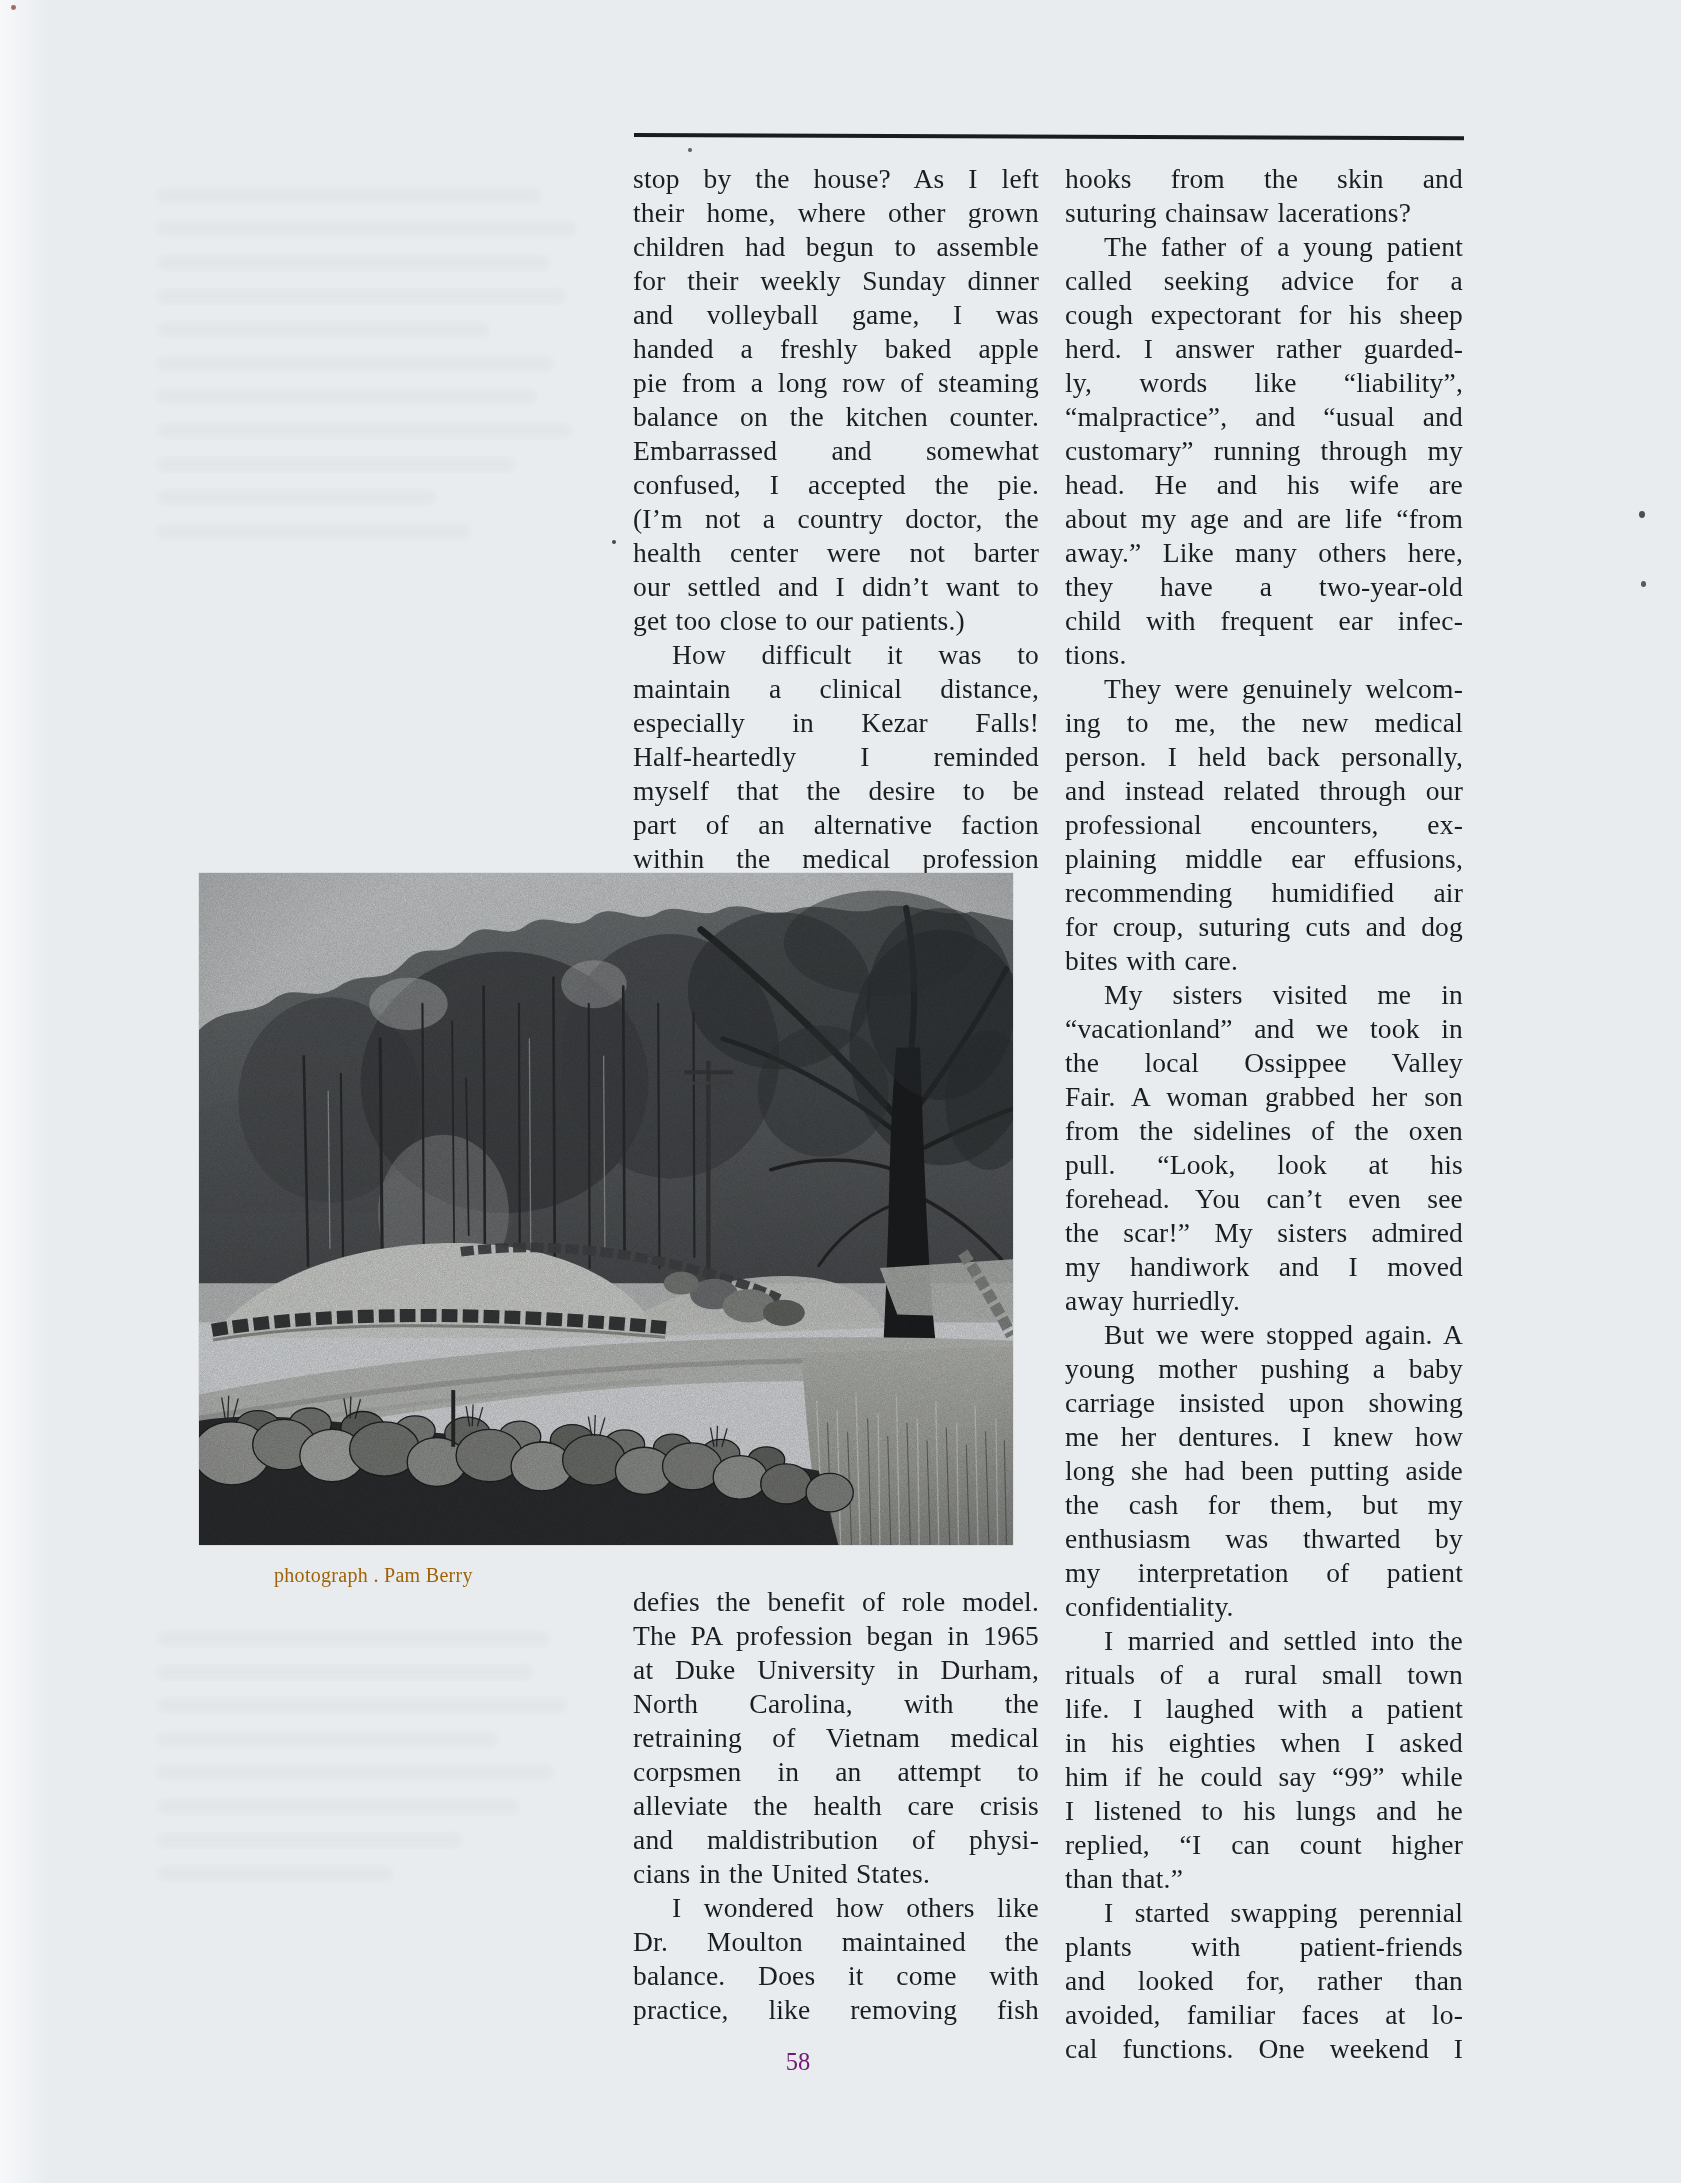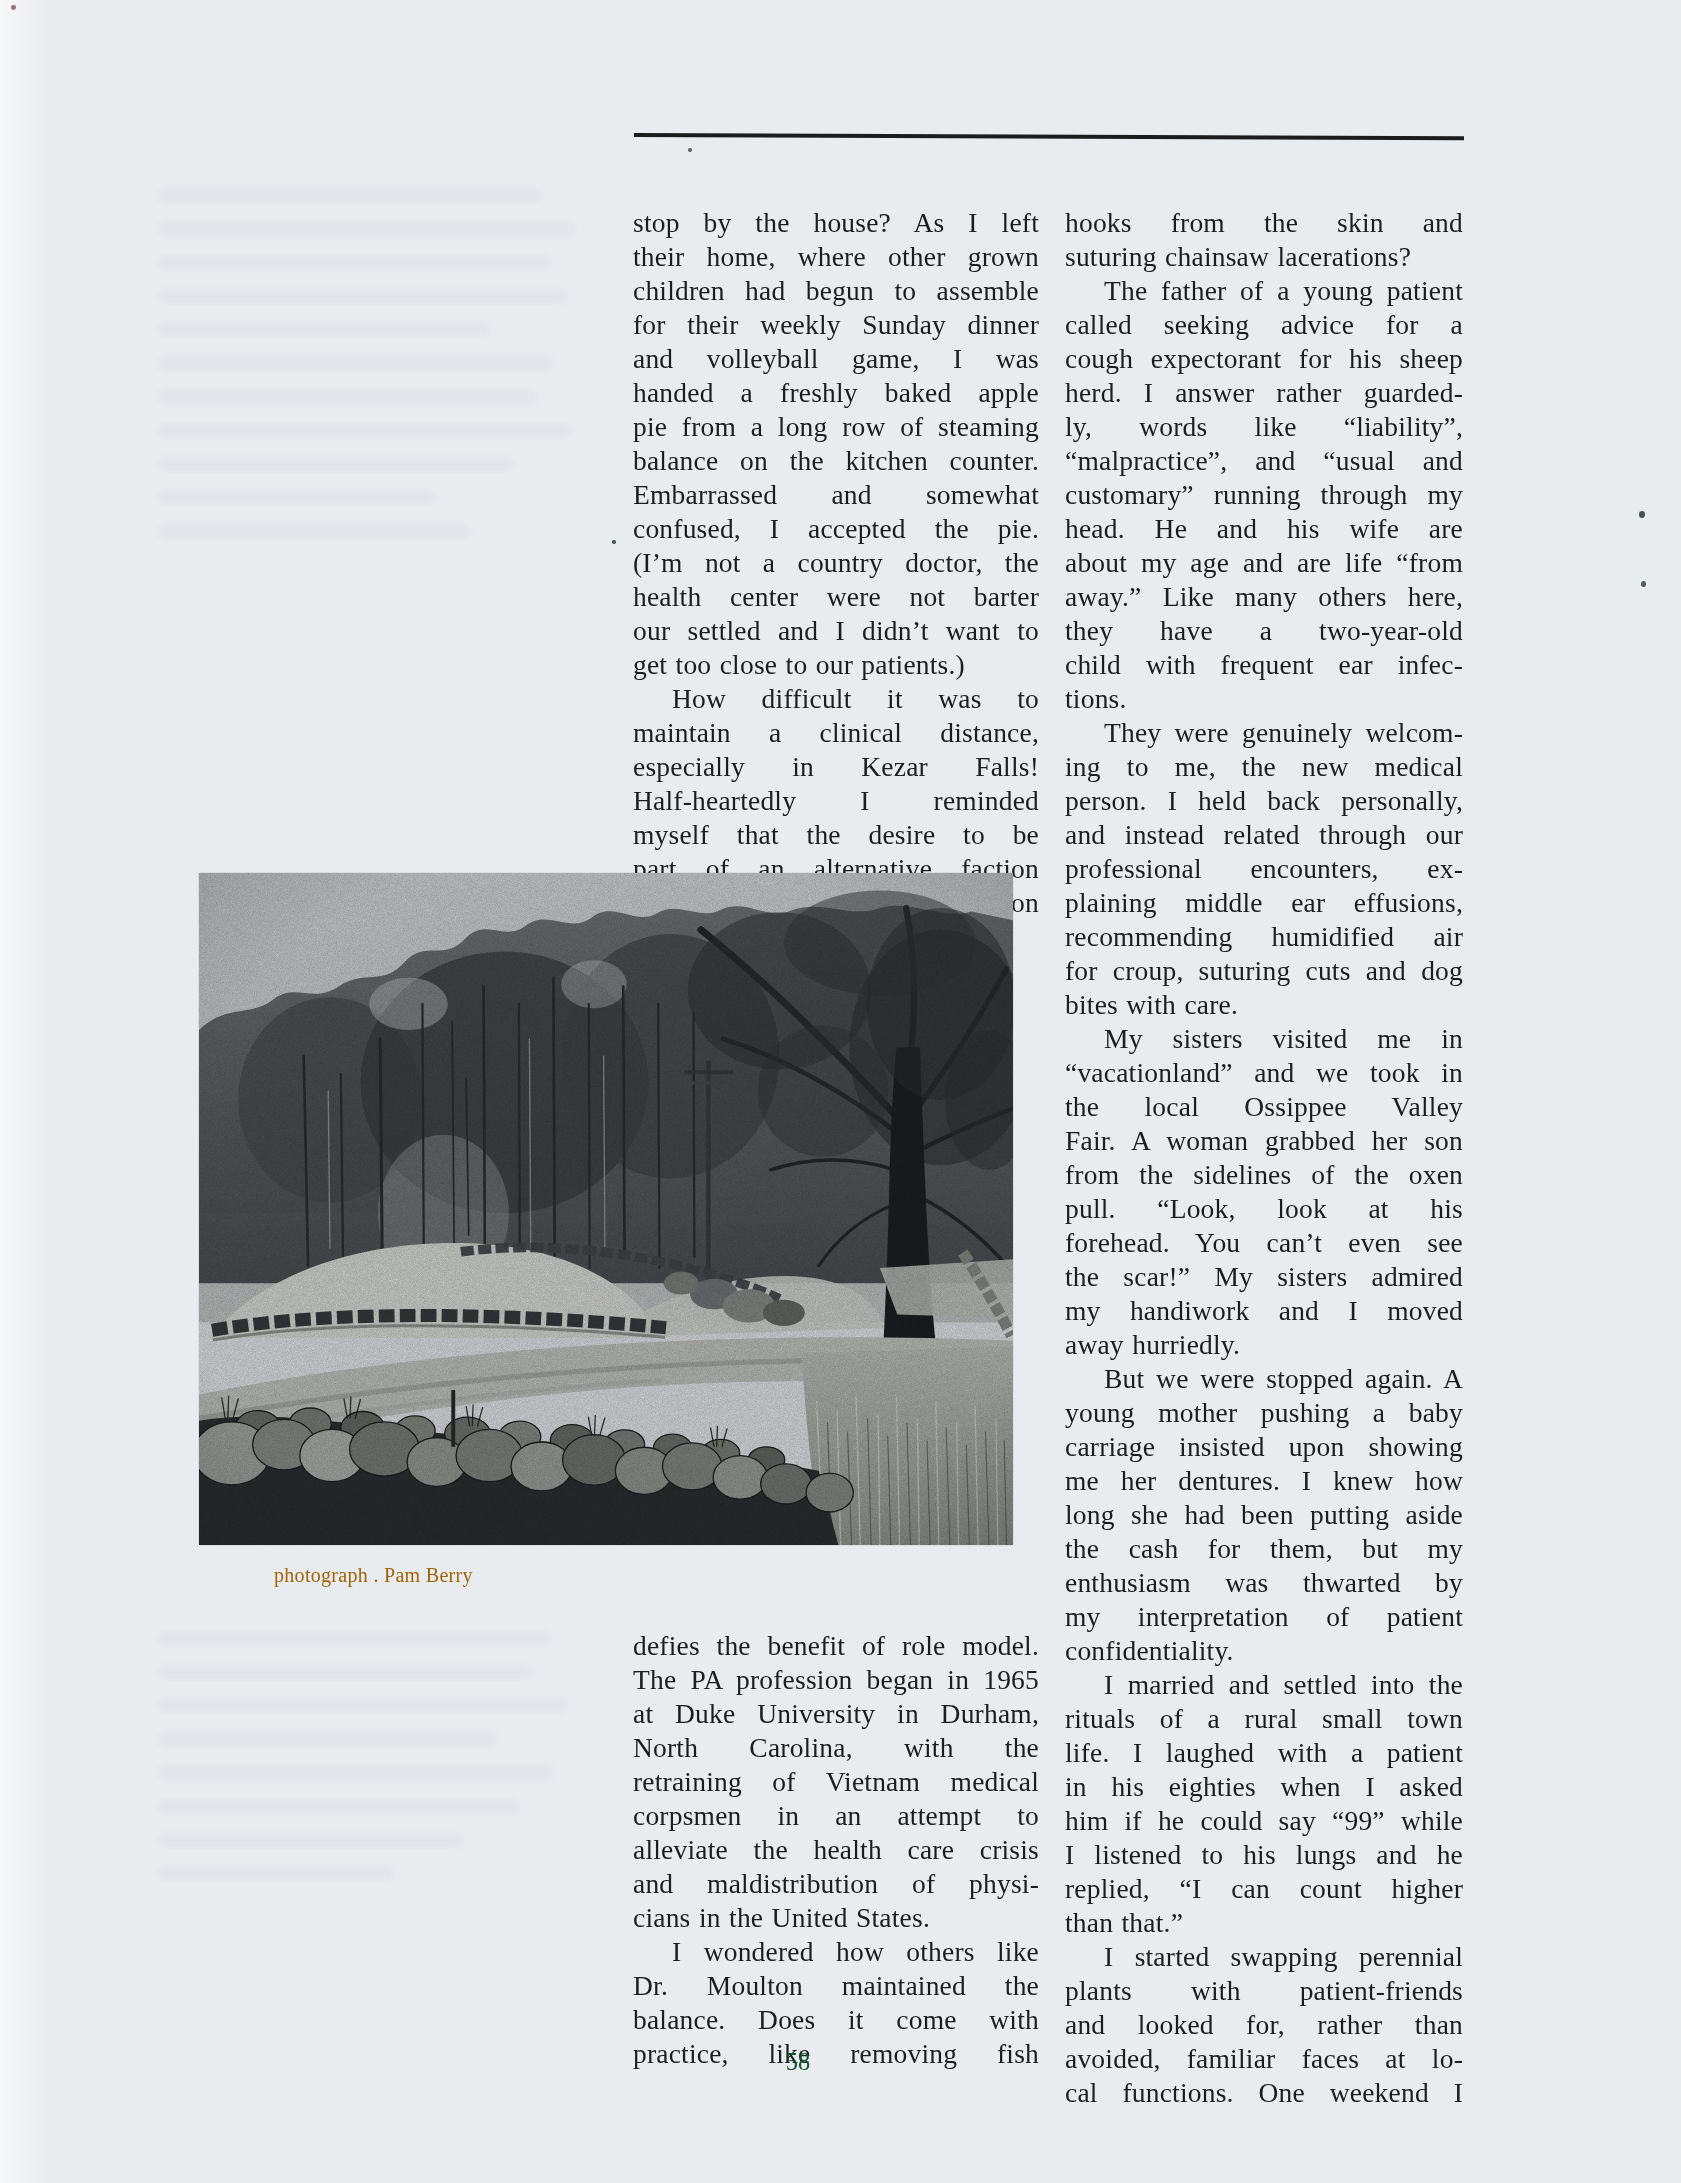--- a/index.html
+++ b/index.html
@@ -8,36 +8,36 @@
     position:relative;width:1681px;height:2183px;
     background:linear-gradient(90deg,#f4f6f8 0px,#ecencf 0px,#eceef1 52px,#e9ecef 175px,#e8ebee 1485px,#eaedf0 1681px);
     background-color:#e9ecef;
     font-family:"Liberation Serif","DejaVu Serif",serif;
     color:#1c1d1f;
   }
   .edge-strip{position:absolute;left:0;top:0;width:48px;height:2183px;
     background:linear-gradient(90deg,#f7f8fa 0%,rgba(247,248,250,0) 100%);}
   .rule{position:absolute;left:634px;top:133px;width:830px;height:4.4px;background:#1b1c1d;
     transform:rotate(0.22deg);transform-origin:left center;}
-  .col{position:absolute;margin-top:44px;}
+  .col{position:absolute;}
   .col-left-top{left:633px;top:162px;width:406px;}
   .col-right{left:1065px;top:162px;width:398px;font-family:Liberation Serif, serif;}
   .col-left-bottom{left:633px;top:1585px;width:406px;}
   .line{
     font-size:27.5px;line-height:34px;height:34px;
     text-align:justify;text-align-last:justify;text-justify:inter-word;
     letter-spacing:0.2px;word-spacing:1.3px;white-space:nowrap0;
   }
   .line.end{text-align-last:left;}
   .line.indent{padding-left:39px;}
   .photo{position:absolute;left:199px;top:873px;width:814px;height:672px;margin:0;
     box-shadow:0 0 0 0.4px rgba(90,95,100,.25);}
   .photo svg{display:block;width:100%;height:100%;}
   .credit{position:absolute;left:274px;top:1564px;font-size:20px;letter-spacing:0.3px;color:#a16207;}
-  .folio{position:absolute;left:0;top:2048px;width:1596px;text-align:center;font-size:24.5px;color:#14532d;}
+  .folio{position:absolute;left:0;top:2048px;width:1596px;text-align:center;font-size:24.5px;color:#701a75;}
   .ghost{position:absolute;height:15px;border-radius:7px;background:#66707e;opacity:0.042;filter:blur(2.6px);}
   .speck{position:absolute;border-radius:50%;}
   .s1{left:1639px;top:511px;width:6.1px;height:7px;background:#4a4f55;}
   .s2{left:1641px;top:581px;width:5.2px;height:5.7px;background:#565b60;}
   .s3{left:688px;top:148px;width:3.9px;height:4.4px;background:#5c6166;}
   .s4{left:612px;top:540px;width:4.4px;height:4.4px;background:#43484c;}
   .s5{left:11.4px;top:5.2px;width:4.8px;height:4.8px;background:#8a4a42;opacity:.8;}
 </style>
 </head>
 <body>

